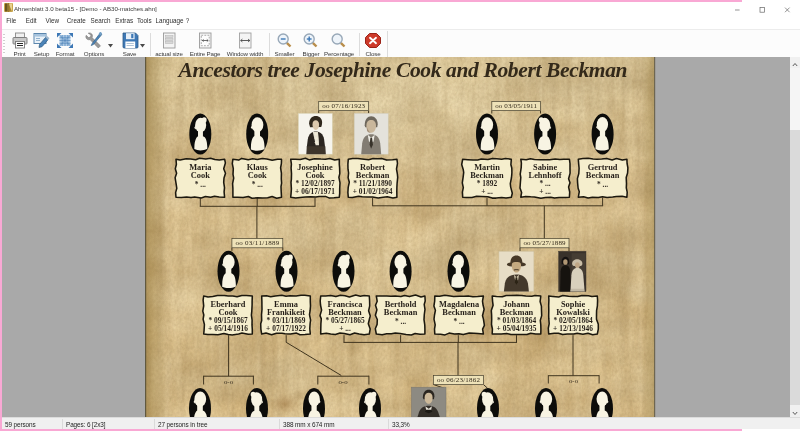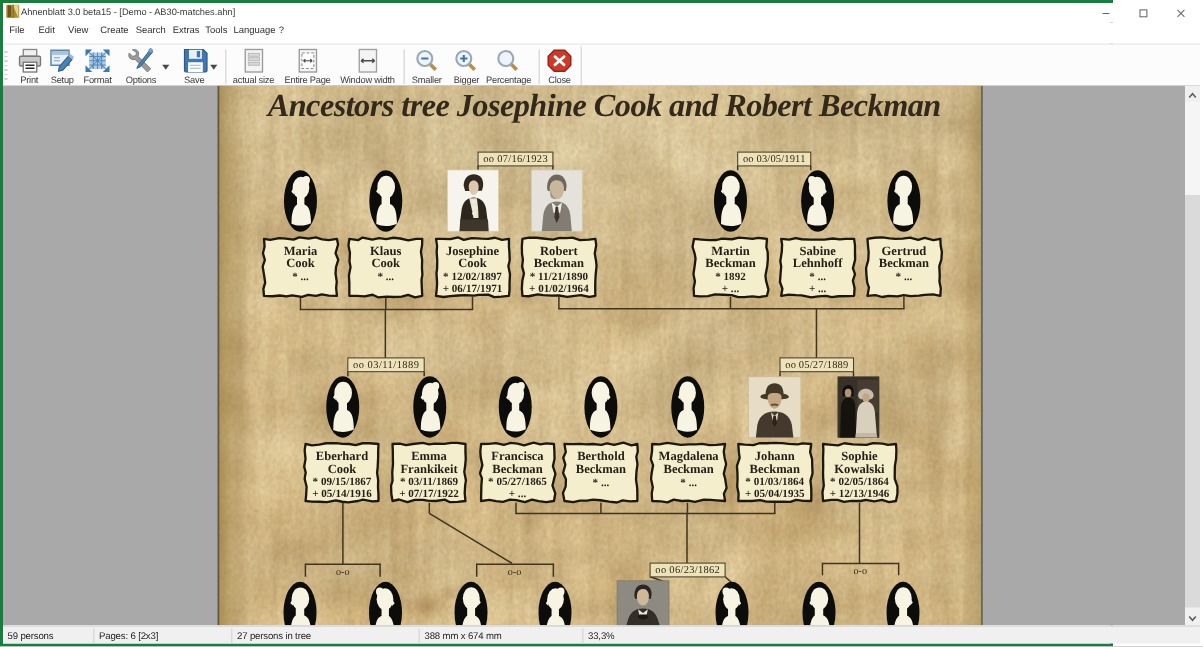--- a/index.html
+++ b/index.html
@@ -1,18 +1,18 @@
 <!DOCTYPE html>
 <html><head>
 <meta charset="utf-8">
 <style>
 * { margin:0; padding:0; box-sizing:border-box; }
 html,body { width:802px; height:431px; overflow:hidden; }
 body { font-family:"Liberation Sans", sans-serif; position:relative; background:#fff; }
-#win { position:absolute; left:0; top:0; width:742px; height:431px; border:2px solid #15803d; background:#fff; }
+#win { position:absolute; left:0; top:0; width:742px; height:431px; border:2px solid #f9a8d4; background:#fff; }
 
 #titlebar { position:absolute; left:0; top:0; width:798px; height:13px; background:#fff; }
 #appicon { position:absolute; left:2px; top:1px; width:9px; height:9px; }
 #title { position:absolute; left:12px; top:1px; font-size:6.2px; letter-spacing:-0.02px; color:#3a3a3a; line-height:11px; }
 .wbtn { position:absolute; top:0; width:25px; height:13px; color:#4a4a4a; text-align:center; }
 
 #menubar { position:absolute; left:0; top:13px; width:798px; height:14px; background:#fff; }
 .mi { position:absolute; top:2px; font-size:6.3px; color:#2e2e2e; letter-spacing:0; }
 
 #toolbar { position:absolute; left:0; top:27px; width:798px; height:30px; background:#fcfcfc; border-top:1px solid #ececec; border-bottom:1px solid #d4d4d4; }

